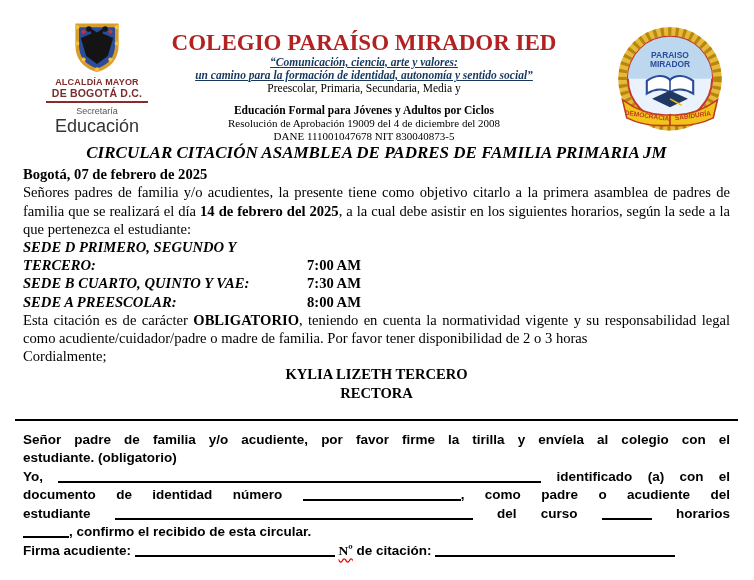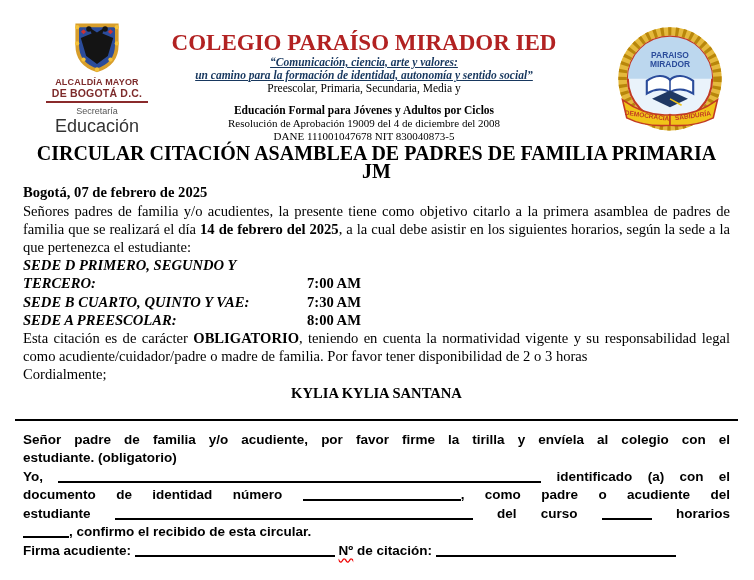--- a/index.html
+++ b/index.html
@@ -21,36 +21,36 @@
   .motto{font-size:11.5px;font-style:italic;font-weight:bold;color:#17375e;
          text-decoration:underline;line-height:13px;}
   .hline{font-size:11.5px;line-height:13.5px;}
   .hbold{font-weight:bold;margin-top:8px;}
   .hsmall{font-size:11px;line-height:13px;}
 
   .crest-right{position:absolute;left:612px;top:26px;width:116px;}
 
   
   .body{position:absolute;left:23px;top:144px;width:707px;font-size:14.6px;line-height:18.2px;}
-  .circ-title{text-align:center;font-weight:bold;font-size:20px;margin-bottom:3px;}
+  .circ-title{text-align:center;font-weight:bold;font-size:17px;margin-bottom:3px;font-style:italic;}
   .date{font-weight:bold;}
   .para{text-align:justify;}
   .sched .slabel{display:inline-block;width:284px;font-style:italic;}
   .sched{font-weight:bold;}
   .sig{text-align:center;font-weight:bold;}
 
   .divider{border-top:2px solid #000;margin:17px -8px 0 -8px;}
 
   
   .form{margin-top:10px;font-family:"Liberation Sans",sans-serif;
         font-weight:bold;font-size:13.5px;line-height:18.5px;color:#000;}
   .just{text-align:justify;text-align-last:justify;}
   .bl{display:inline-block;border-bottom:2px solid #000;height:13px;vertical-align:-2px;}
   .nw{white-space:nowrap;}
-  .sc{text-decoration:underline wavy #e00;text-decoration-skip-ink:none;text-underline-offset:3px;}
+  .sc{text-decoration:underline wavy #e00;text-decoration-skip-ink:none;text-underline-offset:3px;font-family:Liberation Serif, serif;}
 </style>
 </head>
 <body>
 
 <div class="page">
 
   <div class="logo-left">
     <svg width="54" height="54" viewBox="0 0 60 60">
       <path d="M8,6 h44 v22 c0,16 -10,24 -22,28 c-12,-4 -22,-12 -22,-28 z" fill="#2b4c9b" stroke="#d89e2b" stroke-width="4"></path>
       <circle cx="8" cy="8" r="2.4" fill="#f3c13a"></circle>
@@ -108,21 +108,22 @@
 
     <div class="para"><span>Señores padres de familia y/o acudientes, la presente tiene como objetivo citarlo a la primera asamblea de padres de familia que se realizará el día </span><b>14 de febrero del 2025</b><span>, a la cual debe asistir en los siguientes horarios, según la sede a la que pertenezca el estudiante:</span></div>
 
     <div class="sched"><span class="slabel">SEDE D PRIMERO, SEGUNDO Y TERCERO:</span><span>7:00 AM</span></div>
     <div class="sched"><span class="slabel">SEDE B CUARTO, QUINTO Y VAE:</span><span>7:30 AM</span></div>
     <div class="sched"><span class="slabel">SEDE A PREESCOLAR:</span><span>8:00 AM</span></div>
 
     <div class="para"><span>Esta citación es de carácter </span><b>OBLIGATORIO</b><span>, teniendo en cuenta la normatividad vigente y su responsabilidad legal como acudiente/cuidador/padre o madre de familia. Por favor tener disponibilidad de 2 o 3 horas</span></div>
     <div>Cordialmente;</div>
 
-    <div class="sig">KYLIA KYLIA SANTANA</div>
+    <div class="sig">KYLIA LIZETH TERCERO</div>
+    <div class="sig">RECTORA</div>
 
     <div class="divider"></div>
 
     <div class="form">
       <div class="just">Señor padre de familia y/o acudiente, por favor firme la tirilla y envíela al colegio con el</div>
       <div>estudiante. (obligatorio)</div>
 
       <div class="just"><span>Yo,</span> <span class="bl" style="width:483px"></span> <span>identificado (a) con el</span></div>
 
       <div class="just"><span>documento de identidad número</span> <span class="nw"><span class="bl" style="width:158px"></span><span>, como padre o acudiente del</span></span></div>

